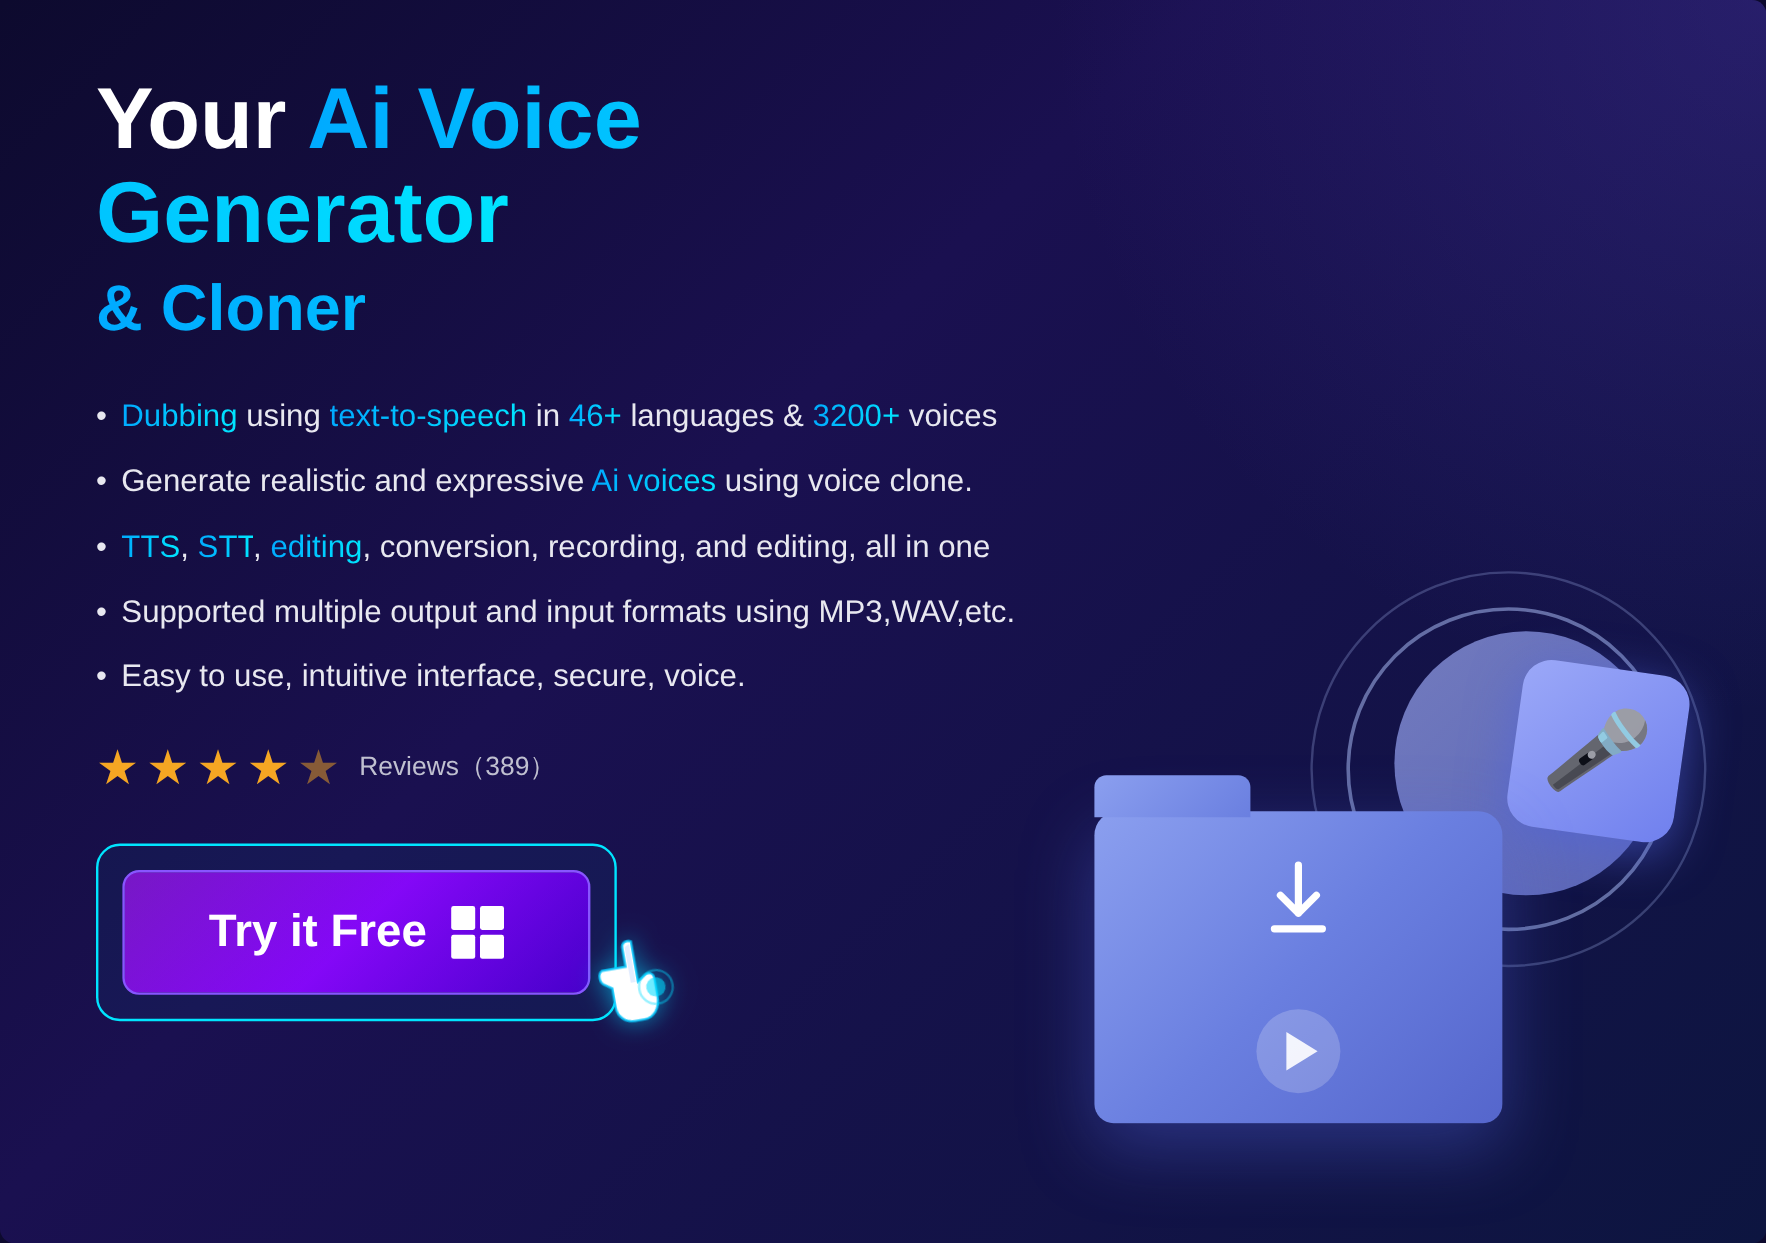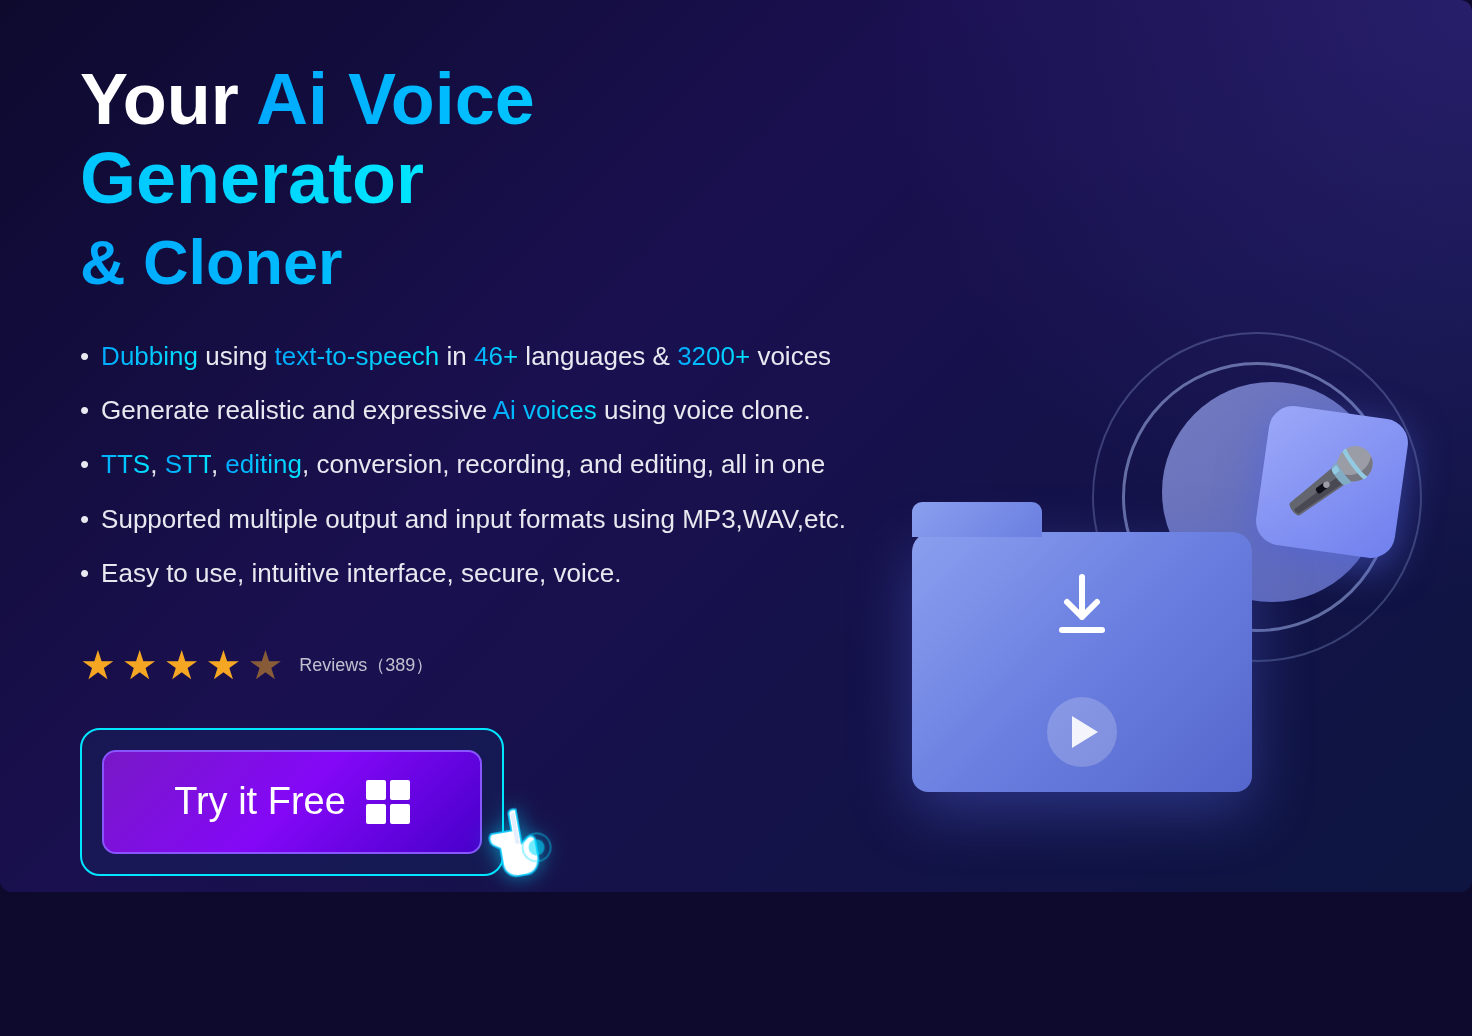--- a/index.html
+++ b/index.html
@@ -11,21 +11,21 @@
     body {
       width: 1472px;
       height: 1036px;
       overflow: hidden;
       background: #0d0a2e;
       font-family: 'Segoe UI', Arial, sans-serif;
     }
 
     .main-container {
       width: 1472px;
-      height: 892px;
+      height: 1036px;
       background: linear-gradient(135deg, #0d0a2e 0%, #1a1050 40%, #0d1540 100%);
       position: relative;
       padding: 60px 80px;
       border-radius: 12px;
       overflow: hidden;
     }
 
     .main-container::before {
       content: '';
       position: absolute;
@@ -51,33 +51,33 @@
 
     .title-line1 .highlight {
       color: #00c8ff;
       background: linear-gradient(90deg, #00aaff, #00e5ff);
       -webkit-background-clip: text;
       -webkit-text-fill-color: transparent;
       background-clip: text;
     }
 
     .title-line2 {
-      font-size: 63px;
+      font-size: 54px;
       font-weight: 900;
       color: #00c8ff;
       background: linear-gradient(90deg, #00aaff, #00e5ff);
       -webkit-background-clip: text;
       -webkit-text-fill-color: transparent;
       background-clip: text;
       line-height: 1.1;
     }
 
     .features-list {
       list-style: none;
-      margin-bottom: 50px;
+      margin-bottom: 34px;
     }
 
     .features-list li {
       font-size: 26px;
       color: #e8e8f0;
       margin-bottom: 18px;
       display: flex;
       align-items: flex-start;
       gap: 12px;
       line-height: 1.4;
@@ -116,21 +116,21 @@
       color: #f5a623;
     }
 
     .star-half {
       font-size: 40px;
       color: #f5a623;
       opacity: 0.5;
     }
 
     .reviews-text {
-      font-size: 18px;
+      font-size: 22px;
       color: #c0c0d0;
     }
 
     .cta-container {
       position: relative;
       display: inline-block;
       padding: 20px;
       border: 2px solid #00e5ff;
       border-radius: 20px;
       background: rgba(0, 180, 220, 0.05);
@@ -153,21 +153,21 @@
 
     .cta-button::before {
       content: '';
       position: absolute;
       inset: 0;
       background: linear-gradient(135deg, rgba(150, 50, 255, 0.3), rgba(80, 0, 200, 0.3));
     }
 
     .cta-button-text {
       font-size: 38px;
-      font-weight: 400;
+      font-weight: 700;
       color: white;
       position: relative;
       z-index: 1;
     }
 
     .windows-icon {
       position: relative;
       z-index: 1;
       width: 44px;
       height: 44px;

